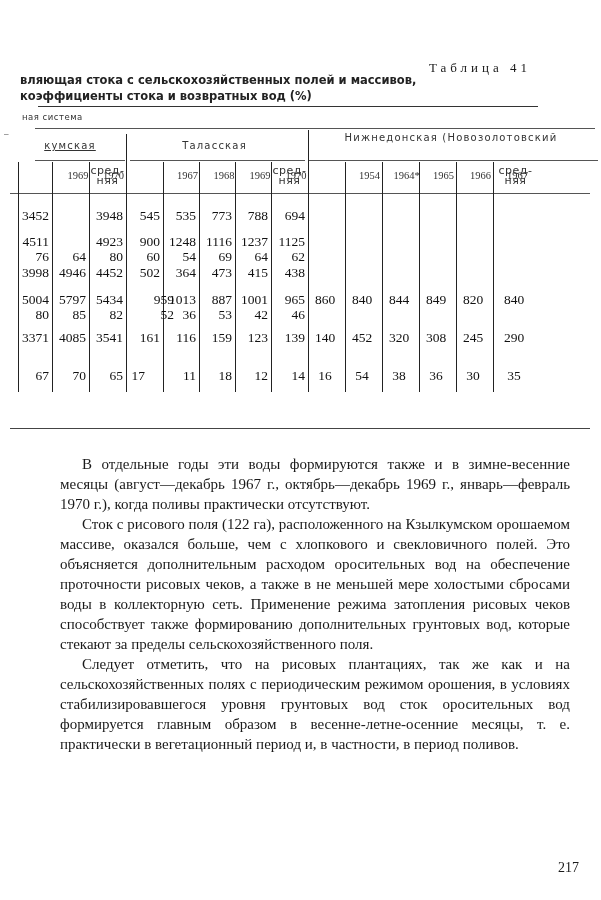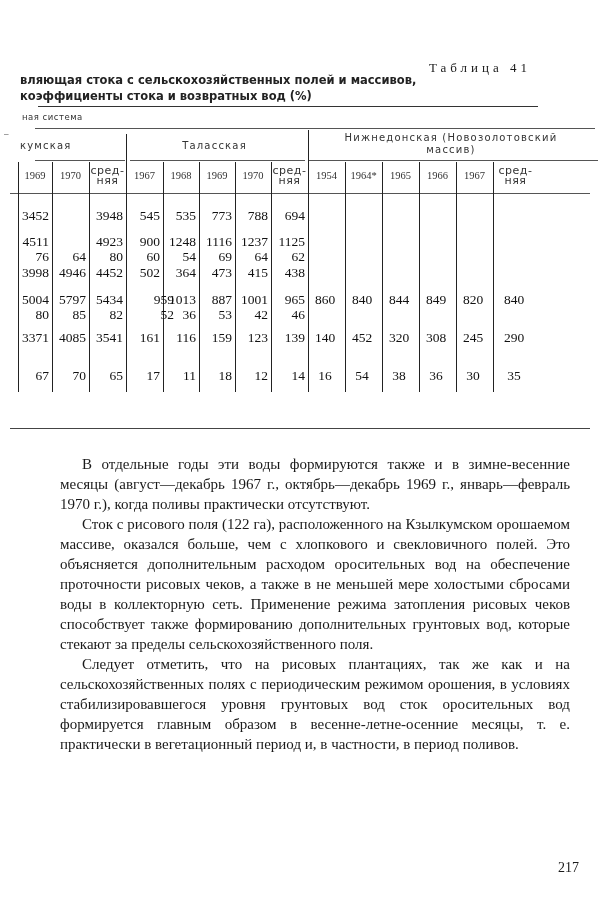--- a/index.html
+++ b/index.html
@@ -7,21 +7,21 @@
          font-family:"Liberation Serif", "DejaVu Serif", serif; color:#1a1a1a; }
   .abs { position:absolute; }
   .table-label { right:70px; top:60px; font-size:13px; letter-spacing:4px; }
   .caption { left:20px; top:72px; font-family:"DejaVu Sans", sans-serif; font-weight:bold;
              font-size:11.5px; line-height:16px; color:#222; }
   .hline { position:absolute; height:0; border-top:1.5px solid #333; }
   .hline.thin { border-top:1px solid #555; }
   .vline { position:absolute; width:0; border-left:1.3px solid #222; }
   .sys { font-family:"DejaVu Sans", sans-serif; font-size:8.5px; color:#333; letter-spacing:0.5px; }
   .group { font-family:"DejaVu Sans", sans-serif; font-size:10px; color:#333; letter-spacing:1.2px; text-align:center; line-height:12px; }
-  .yr { font-size:10.5px; text-align:center; color:#333; }
+  .yr { font-size:10.5px; text-align:center; color:#333;padding-left:43px; }
   .avg { font-family:"DejaVu Sans", sans-serif; font-size:11px; text-align:center; line-height:10px; color:#333; letter-spacing:0.5px; }
   .cell { font-size:13.5px; text-align:right; line-height:15px; color:#111; }
   .cell.c { text-align:center; }
   .body-text { left:60px; width:510px; font-size:15px; line-height:20px; text-align:justify; }
   .body-text p { margin:0; text-indent:22px; }
   .page-num { left:558px; top:860px; font-size:14px; }
 </style>
 </head>
 <body>
 
@@ -31,25 +31,24 @@
   <div>коэффициенты стока и возвратных вод (%)</div>
 </div>
 
 <div>
   <div class="hline" style="left:38px; top:106px; width:200px;"></div>
   <div class="hline" style="left:238px; top:106px; width:300px;"></div>
   <div class="abs sys" style="left:22px; top:112px;">ная система</div>
   <div class="hline" style="left:35px; top:128px; width:560px; border-top-color:#555;"></div>
   <div class="abs" style="left:4px; top:128px; font-size:9px;">–</div>
 
-  <div class="abs group" style="left:20px; top:140px; width:100px; text-align:left;">кумская</div>
+  <div class="abs group" style="left:20px; top:140px; width:100px; text-align:center;text-decoration:underline;">кумская</div>
   <div class="abs group" style="left:127px; top:140px; width:175px;">Таласская</div>
   <div class="abs group" style="left:306px; top:132px; width:290px;">
     <div>Нижнедонская (Новозолотовский</div>
-    <div>массив)</div>
   </div>
 
   <div class="hline thin" style="left:35px; top:160px; width:90px;"></div>
   <div class="hline thin" style="left:130px; top:160px; width:175px;"></div>
   <div class="hline thin" style="left:308px; top:160px; width:290px;"></div>
 
   <div class="hline thin" style="left:10px; top:193px; width:580px;"></div>
 
   <div class="hline thin" style="left:10px; top:428px; width:580px; border-top:1.5px solid #444;"></div>
 
@@ -150,21 +149,21 @@
       <div class="abs cell" style="left: 271px; top: 330px; width: 34px; white-space: pre-line;">139</div>
       <div class="abs cell c" style="left: 308px; top: 330px; width: 34px; white-space: pre-line;">140</div>
       <div class="abs cell c" style="left: 345px; top: 330px; width: 34px; white-space: pre-line;">452</div>
       <div class="abs cell c" style="left: 382px; top: 330px; width: 34px; white-space: pre-line;">320</div>
       <div class="abs cell c" style="left: 419px; top: 330px; width: 34px; white-space: pre-line;">308</div>
       <div class="abs cell c" style="left: 456px; top: 330px; width: 34px; white-space: pre-line;">245</div>
       <div class="abs cell c" style="left: 493px; top: 330px; width: 42px; white-space: pre-line;">290</div>
       <div class="abs cell" style="left: 18px; top: 368px; width: 31px; white-space: pre-line;">67</div>
       <div class="abs cell" style="left: 52px; top: 368px; width: 34px; white-space: pre-line;">70</div>
       <div class="abs cell" style="left: 89px; top: 368px; width: 34px; white-space: pre-line;">65</div>
-      <div class="abs cell" style="left: 126px; top: 368px; width: 34px; white-space: pre-line;">17</div>
+      <div class="abs cell" style="left: 111px; top: 368px; width: 34px; white-space: pre-line;">17</div>
       <div class="abs cell" style="left: 163px; top: 368px; width: 33px; white-space: pre-line;">11</div>
       <div class="abs cell" style="left: 199px; top: 368px; width: 33px; white-space: pre-line;">18</div>
       <div class="abs cell" style="left: 235px; top: 368px; width: 33px; white-space: pre-line;">12</div>
       <div class="abs cell" style="left: 271px; top: 368px; width: 34px; white-space: pre-line;">14</div>
       <div class="abs cell c" style="left: 308px; top: 368px; width: 34px; white-space: pre-line;">16</div>
       <div class="abs cell c" style="left: 345px; top: 368px; width: 34px; white-space: pre-line;">54</div>
       <div class="abs cell c" style="left: 382px; top: 368px; width: 34px; white-space: pre-line;">38</div>
       <div class="abs cell c" style="left: 419px; top: 368px; width: 34px; white-space: pre-line;">36</div>
       <div class="abs cell c" style="left: 456px; top: 368px; width: 34px; white-space: pre-line;">30</div>
       <div class="abs cell c" style="left: 493px; top: 368px; width: 42px; white-space: pre-line;">35</div>

